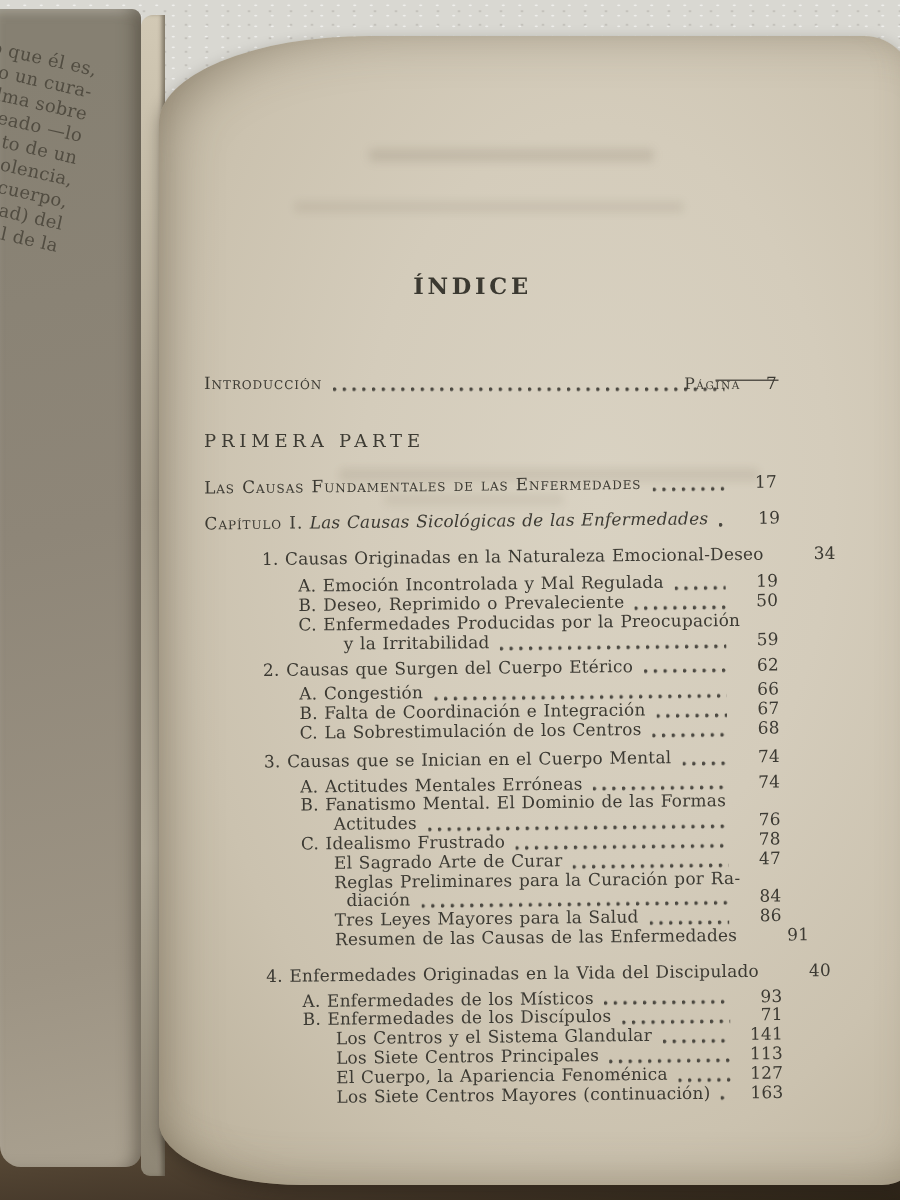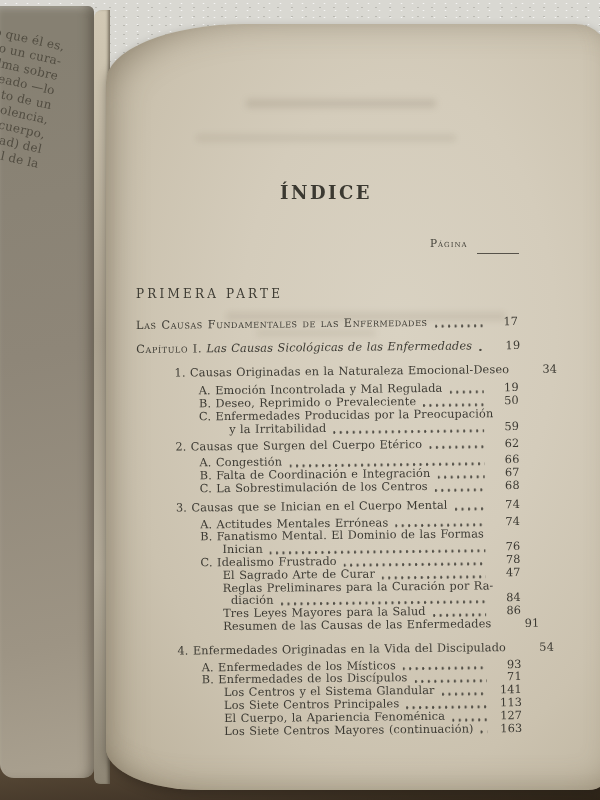--- a/index.html
+++ b/index.html
@@ -46,25 +46,25 @@
     border-radius:140px 34px 22px 95px / 58px 36px 18px 42px;
     box-shadow:
       inset 20px 10px 34px -16px rgba(92,80,60,.5),
       inset -8px -16px 30px -14px rgba(104,92,70,.42),
       0 4px 10px rgba(30,24,16,.35);
   }
   .ghost{position:absolute;background:rgba(110,100,80,.16);filter:blur(3px);border-radius:3px;}
   
   .content{position:absolute;inset:0;color:#3c3a33;}
   .index-title{
-    position:absolute;left:135px;top:182px;width:382px;text-align:center;
-    font-size:18px;font-weight:700;letter-spacing:2.5px;color:#3b3931;
+    position:absolute;left:124px;top:182px;width:382px;text-align:center;
+    font-size:15px;font-weight:700;letter-spacing:2.5px;color:#3b3931;
   }
   .pagina-header{
-    position:absolute;top:237px;left:430px;width:90px;text-align:left;
+    position:absolute;top:250px;left:430px;width:90px;text-align:center;
     font-size:10.5px;font-variant:small-caps;letter-spacing:1px;color:#403e36;
   }
   .pagina-rule{position:absolute;top:253px;left:477px;width:42px;height:1px;background:#56524a;}
   .part-heading{
     position:absolute;left:136px;top:287px;width:382px;text-align:left;
     font-size:12px;letter-spacing:3.2px;color:#3d3b33;
   }
   .intro-row{position:absolute;left:136px;top:250px;width:382px;}
   .toc{
     position:absolute;left:136px;top:318px;width:382px;
@@ -123,20 +123,25 @@
     <div class="ghost" style="left:120px;top:288px;width:280px;height:9px;opacity:.8;"></div>
     <div class="ghost" style="left:150px;top:305px;width:120px;height:8px;opacity:.6;"></div>
   </div>
 
   <div class="content">
     <div class="index-title">ÍNDICE</div>
 
     <div class="pagina-header">Página</div>
     <div class="pagina-rule"></div>
 
+    <div class="row intro-row">
+      <span class="t sc">Introducción</span>
+      <span class="lead"></span>
+      <span class="pg">7</span>
+    </div>
 
     <div class="part-heading">PRIMERA PARTE</div>
 
     <div class="toc">
         <div class="row ind0">
     <span class="t sc">Las Causas Fundamentales de las Enfermedades</span>
     <span class="lead"></span>
     <span class="pg">17</span>
   </div>
         <div class="row ind0 gap-l">
@@ -198,21 +203,21 @@
     <span class="t">A. Actitudes Mentales Erróneas</span>
     <span class="lead"></span>
     <span class="pg">74</span>
   </div>
         <div class="row ind2">
     <span class="t">B. Fanatismo Mental. El Dominio de las Formas</span>
     <span class="lead none"></span>
     <span class="pg"></span>
   </div>
         <div class="row ind3">
-    <span class="t">Inician</span>
+    <span class="t">Actitudes</span>
     <span class="lead"></span>
     <span class="pg">76</span>
   </div>
         <div class="row ind2">
     <span class="t">C. Idealismo Frustrado</span>
     <span class="lead"></span>
     <span class="pg">78</span>
   </div>
         <div class="row ind3">
     <span class="t">El Sagrado Arte de Curar</span>
@@ -235,21 +240,21 @@
     <span class="pg">86</span>
   </div>
         <div class="row ind3">
     <span class="t">Resumen de las Causas de las Enfermedades</span>
     <span class="lead none"></span>
     <span class="pg">91</span>
   </div>
         <div class="row ind1 gap-l">
     <span class="t">4. Enfermedades Originadas en la Vida del Discipulado</span>
     <span class="lead none"></span>
-    <span class="pg">54</span>
+    <span class="pg">40</span>
   </div>
         <div class="row ind2 gap-s">
     <span class="t">A. Enfermedades de los Místicos</span>
     <span class="lead"></span>
     <span class="pg">93</span>
   </div>
         <div class="row ind2">
     <span class="t">B. Enfermedades de los Discípulos</span>
     <span class="lead"></span>
     <span class="pg">71</span>

